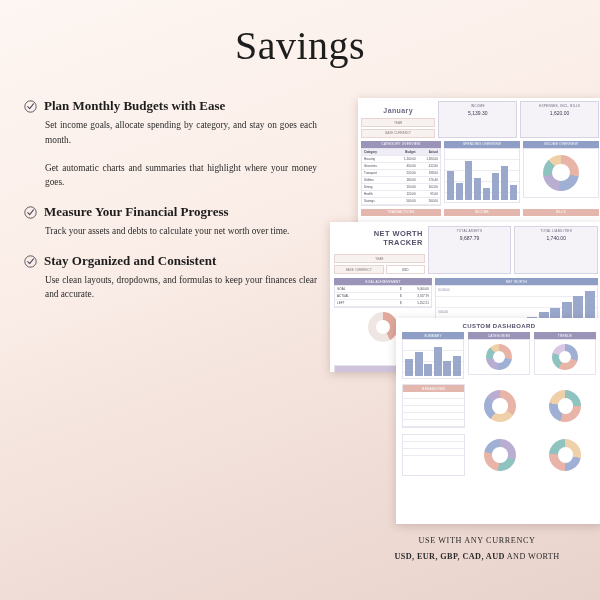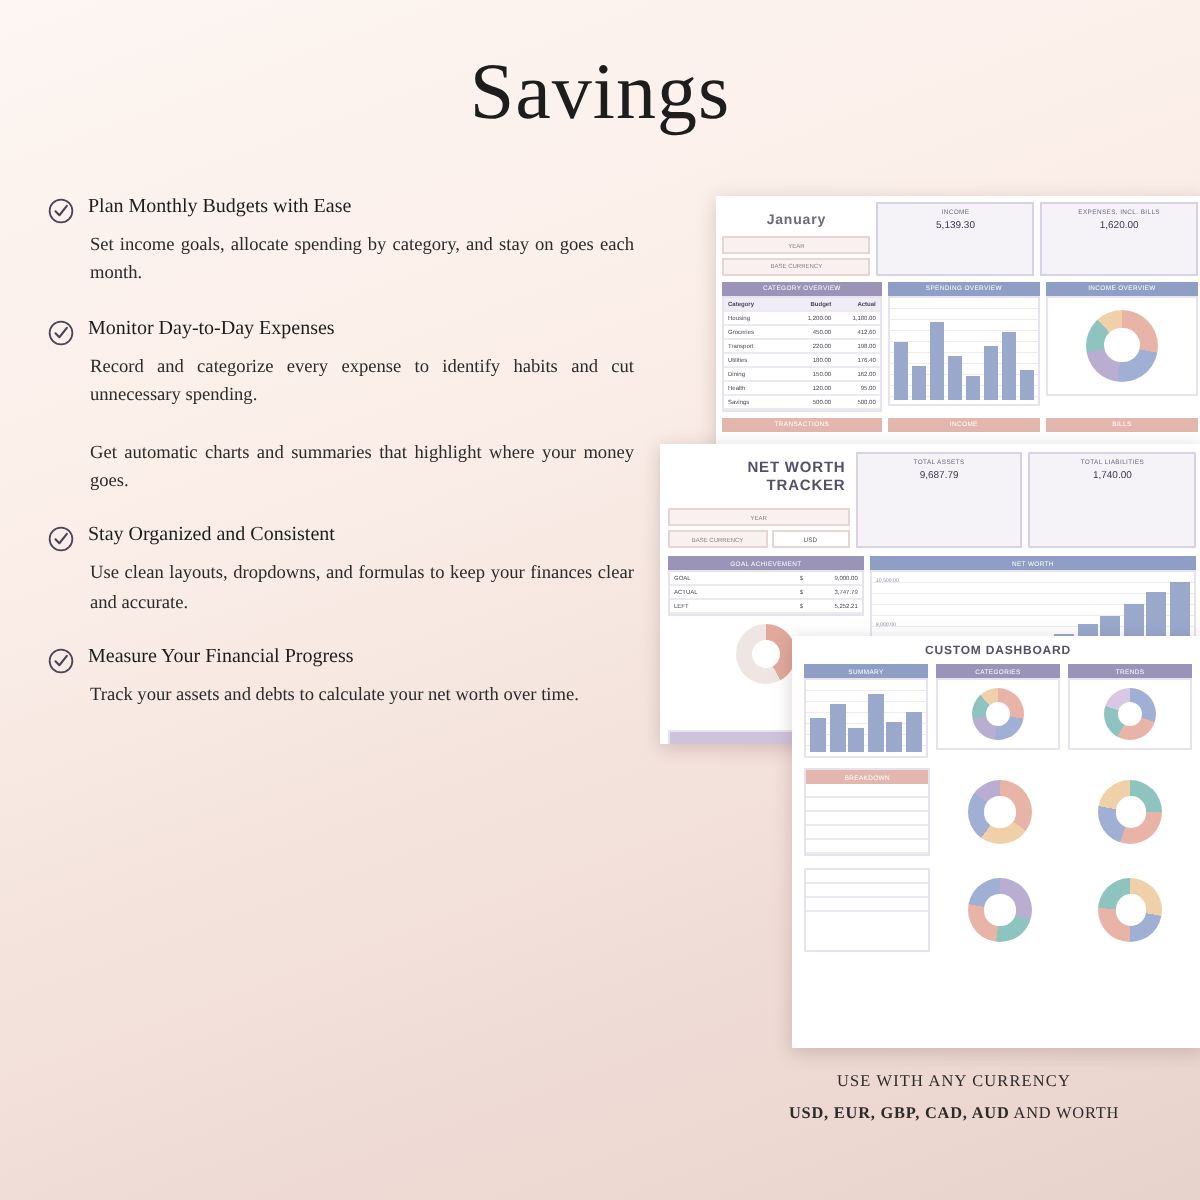--- a/index.html
+++ b/index.html
@@ -44,22 +44,22 @@
     gap: 7px;
   }
   .check-icon {
     flex: 0 0 auto;
     width: 13px;
     height: 13px;
     margin-top: 1px;
   }
   .feature-title {
     font-family: "Liberation Serif", serif;
-    font-size: 10px;
-    font-weight: normal;
+    font-size: 13px;
+    font-weight: bold;
     color: #1d1d1d;
     line-height: 1.25;
   }
   .feature-desc {
     font-family: "Liberation Serif", serif;
     font-size: 9.3px;
     color: #2b2b2b;
     line-height: 1.55;
     margin: 4px 0 0 21px;
     text-align: justify;
@@ -214,61 +214,49 @@
           </svg>
         </span>
         <span class="feature-title">Plan Monthly Budgets with Ease</span>
       </div>
       <div class="feature-desc">Set income goals, allocate spending by category, and stay on goes each month.</div>
     </div>
 
     <div class="feature">
     </div>
 
+
+    <div class="feature">
+      <div class="feature-desc">Get automatic charts and summaries that highlight where your money goes.</div>
+    </div>
+
     <div class="feature">
       <div class="feature-head">
         <span class="check-icon">
           <svg viewBox="0 0 16 16" width="13" height="13">
             <circle cx="8" cy="8" r="7" fill="none" stroke="#4a4458" stroke-width="1.1"></circle>
             <path d="M4.6 8.2 L7 10.6 L11.6 4.8" fill="none" stroke="#4a4458" stroke-width="1.3" stroke-linecap="round" stroke-linejoin="round"></path>
           </svg>
         </span>
-        <span class="feature-title">Monitor Day-to-Day Expenses</span>
-      </div>
-      <div class="feature-desc">Record and categorize every expense to identify habits and cut unnecessary spending.</div>
-    </div>
-
-    <div class="feature">
-      <div class="feature-desc">Get automatic charts and summaries that highlight where your money goes.</div>
+        <span class="feature-title">Measure Your Financial Progress</span>
+      </div>
+      <div class="feature-desc">Track your assets and debts to calculate your net worth over time.</div>
     </div>
 
     <div class="feature">
       <div class="feature-head">
         <span class="check-icon">
           <svg viewBox="0 0 16 16" width="13" height="13">
             <circle cx="8" cy="8" r="7" fill="none" stroke="#4a4458" stroke-width="1.1"></circle>
             <path d="M4.6 8.2 L7 10.6 L11.6 4.8" fill="none" stroke="#4a4458" stroke-width="1.3" stroke-linecap="round" stroke-linejoin="round"></path>
           </svg>
         </span>
         <span class="feature-title">Stay Organized and Consistent</span>
       </div>
       <div class="feature-desc">Use clean layouts, dropdowns, and formulas to keep your finances clear and accurate.</div>
-    </div>
-
-    <div class="feature">
-      <div class="feature-head">
-        <span class="check-icon">
-          <svg viewBox="0 0 16 16" width="13" height="13">
-            <circle cx="8" cy="8" r="7" fill="none" stroke="#4a4458" stroke-width="1.1"></circle>
-            <path d="M4.6 8.2 L7 10.6 L11.6 4.8" fill="none" stroke="#4a4458" stroke-width="1.3" stroke-linecap="round" stroke-linejoin="round"></path>
-          </svg>
-        </span>
-        <span class="feature-title">Measure Your Financial Progress</span>
-      </div>
-      <div class="feature-desc">Track your assets and debts to calculate your net worth over time.</div>
     </div>
 
   </div>
 
   <div class="sheet" id="sheet-january">
     <div style="display:flex;padding:3px;gap:3px;">
       <div style="flex:1.05;">
         <div class="sheet-title" style="font-size:7px;color:#6d6880;padding:6px 0 4px;">January</div>
         <div style="background:#f7f1f0;border:0.5px solid #e6d5d2;padding:1.5px;">
           <div style="font-size:3px;color:#8a7f7d;text-align:center;">YEAR</div>

